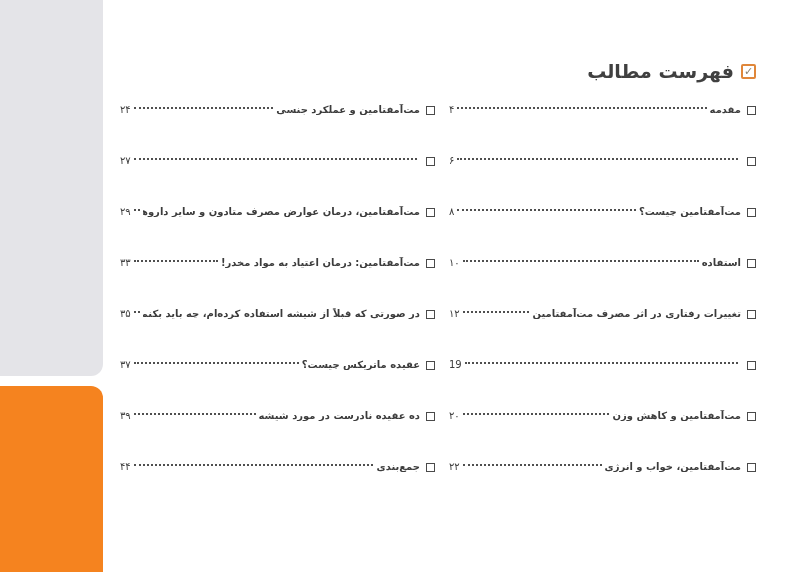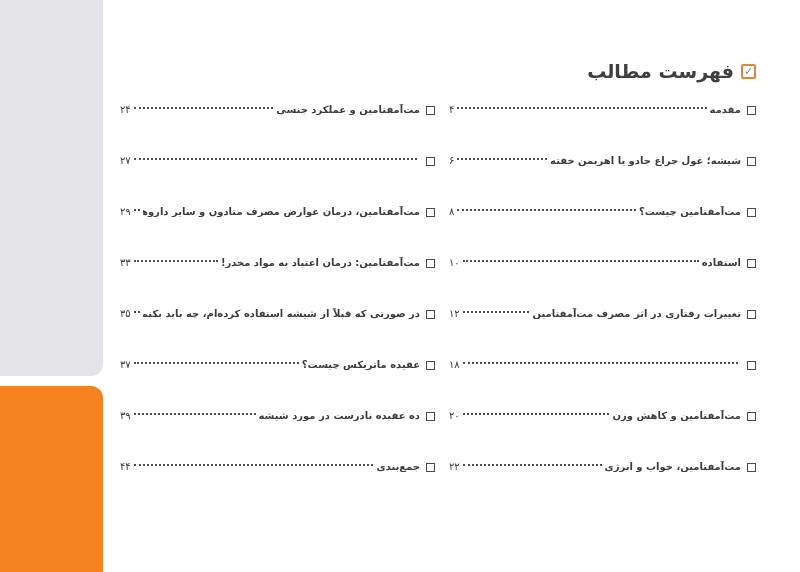--- a/index.html
+++ b/index.html
@@ -114,21 +114,20 @@
 <div class="toc">
 
   <div class="entry toc-col-right">
     <span class="cb"></span>
     <span class="label">مقدمه</span>
     <span class="dots"></span>
     <span class="pagenum">۴</span>
   </div>
   <div class="entry toc-col-right">
     <span class="cb"></span>
-    <span class="label">شیشه؛ غول چراغ جادو یا اهریمن خفته</span>
     <span class="dots"></span>
     <span class="pagenum">۶</span>
   </div>
   <div class="entry toc-col-right">
     <span class="cb"></span>
     <span class="label">مت‌آمفتامین چیست؟</span>
     <span class="dots"></span>
     <span class="pagenum">۸</span>
   </div>
   <div class="entry toc-col-right">
@@ -139,21 +138,21 @@
   </div>
   <div class="entry toc-col-right">
     <span class="cb"></span>
     <span class="label">تغییرات رفتاری در اثر مصرف مت‌آمفتامین</span>
     <span class="dots"></span>
     <span class="pagenum">۱۲</span>
   </div>
   <div class="entry toc-col-right">
     <span class="cb"></span>
     <span class="dots"></span>
-    <span class="pagenum">۱۸</span>
+    <span class="pagenum">19</span>
   </div>
   <div class="entry toc-col-right">
     <span class="cb"></span>
     <span class="label">مت‌آمفتامین و کاهش وزن</span>
     <span class="dots"></span>
     <span class="pagenum">۲۰</span>
   </div>
   <div class="entry toc-col-right">
     <span class="cb"></span>
     <span class="label">مت‌آمفتامین، خواب و انرژی</span>

